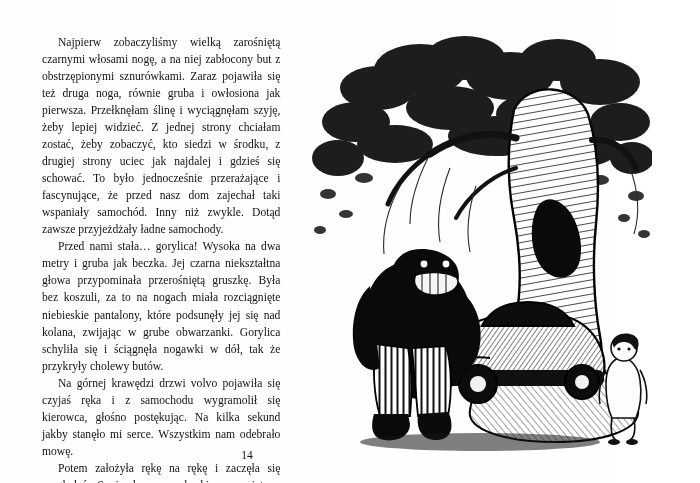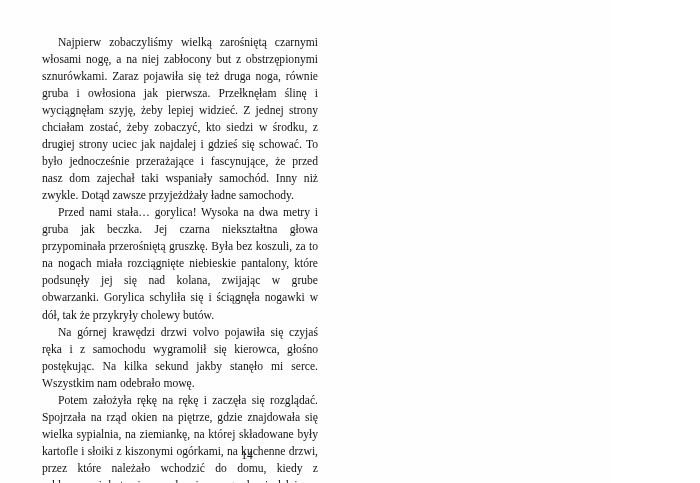--- a/index.html
+++ b/index.html
@@ -13,21 +13,21 @@
     overflow: hidden;
     font-family: "Liberation Serif", serif;
     color: #111;
   }
   .page {
     position: relative;
     width: 612px;
     height: 483px;
     background: #fefefe;
     display: flex;
-    flex-direction: column;
+    flex-direction: row;
   }
   .text-col {
     position: relative;
     width: 330px;
     padding: 34px 12px 0 42px;
     box-sizing: border-box;
   }
   .body-text p {
     margin: 0;
     font-size: 11.6px;

